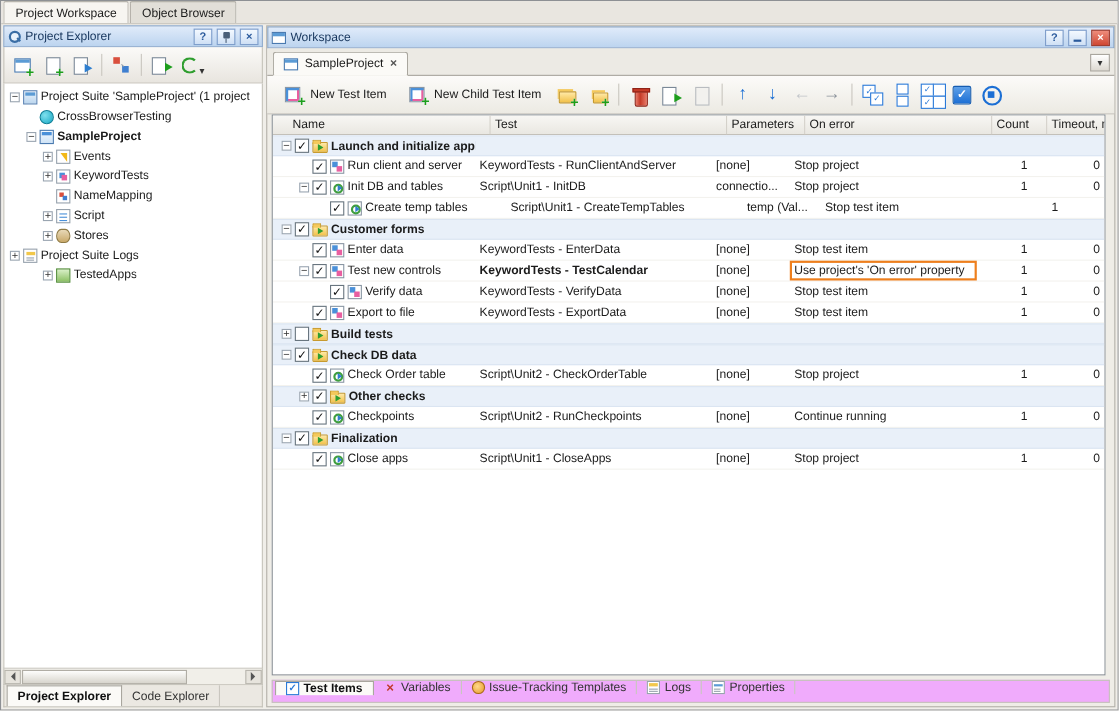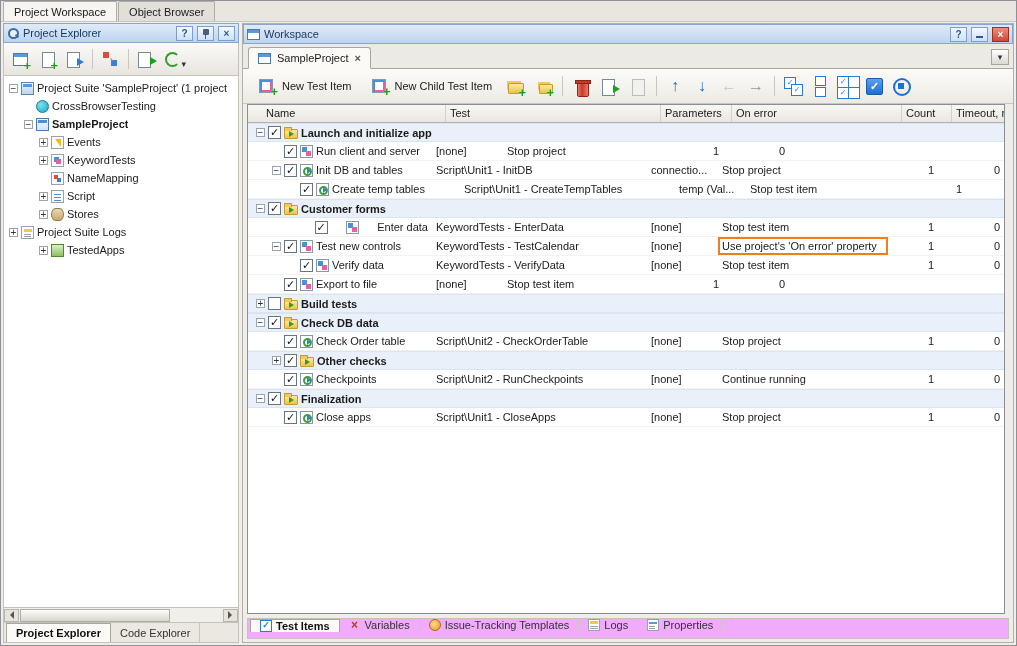--- a/index.html
+++ b/index.html
@@ -331,20 +331,21 @@
             <div class="gcell num" style="width: 66px;"></div>
           </div>
           <div class="grow">
             <div class="gcell name" style="width: 184px;">
               <span class="ind" style="width: 16px;"></span>
               <span class="exp spacer"></span>
               <span class="cb checked"></span>
               <span class="ic ic-keyword-test"></span>
               <span>Run client and server</span>
             </div>
+            <div class="gcell" style="width: 215px;">KeywordTests - RunClientAndServer</div>
             <div class="gcell" style="width: 71px;">[none]</div>
             <div class="gcell" style="width: 170px;">Stop project</div>
             <div class="gcell num" style="width: 50px;">1</div>
             <div class="gcell num" style="width: 66px;">0</div>
           </div>
           <div class="grow">
             <div class="gcell name" style="width: 184px;">
               <span class="ind" style="width: 16px;"></span>
               <span class="exp minus"></span>
               <span class="cb checked"></span>
@@ -379,42 +380,42 @@
               <span class="ic ic-folder"></span>
               <span class="bold">Customer forms</span>
             </div>
             <div class="gcell" style="width: 215px;"></div>
             <div class="gcell" style="width: 71px;"></div>
             <div class="gcell" style="width: 170px;"></div>
             <div class="gcell num" style="width: 50px;"></div>
             <div class="gcell num" style="width: 66px;"></div>
           </div>
           <div class="grow">
-            <div class="gcell name" style="width: 184px; justify-content: space-between;">
+            <div class="gcell name" style="width: 184px;">
               <span class="ind" style="width: 16px;"></span>
               <span class="exp spacer"></span>
               <span class="cb checked"></span>
               <span class="ic ic-keyword-test"></span>
               <span>Enter data</span>
             </div>
             <div class="gcell" style="width: 215px;">KeywordTests - EnterData</div>
             <div class="gcell" style="width: 71px;">[none]</div>
             <div class="gcell" style="width: 170px;">Stop test item</div>
             <div class="gcell num" style="width: 50px;">1</div>
             <div class="gcell num" style="width: 66px;">0</div>
           </div>
           <div class="grow">
             <div class="gcell name" style="width: 184px;">
               <span class="ind" style="width: 16px;"></span>
               <span class="exp minus"></span>
               <span class="cb checked"></span>
               <span class="ic ic-keyword-test"></span>
               <span>Test new controls</span>
             </div>
-            <div class="gcell" style="width: 215px;">KeywordTests - TestCalendar</div>
+            <div class="gcell" style="width: 215px; font-weight: bold;">KeywordTests - TestCalendar</div>
             <div class="gcell" style="width: 71px;">[none]</div>
             <div class="gcell hl" style="width: 170px;">Use project's 'On error' property</div>
             <div class="gcell num" style="width: 50px;">1</div>
             <div class="gcell num" style="width: 66px;">0</div>
           </div>
           <div class="grow">
             <div class="gcell name" style="width: 184px;">
               <span class="ind" style="width: 32px;"></span>
               <span class="exp spacer"></span>
               <span class="cb checked"></span>
@@ -428,20 +429,21 @@
             <div class="gcell num" style="width: 66px;">0</div>
           </div>
           <div class="grow">
             <div class="gcell name" style="width: 184px;">
               <span class="ind" style="width: 16px;"></span>
               <span class="exp spacer"></span>
               <span class="cb checked"></span>
               <span class="ic ic-keyword-test"></span>
               <span>Export to file</span>
             </div>
+            <div class="gcell" style="width: 215px;">KeywordTests - ExportData</div>
             <div class="gcell" style="width: 71px;">[none]</div>
             <div class="gcell" style="width: 170px;">Stop test item</div>
             <div class="gcell num" style="width: 50px;">1</div>
             <div class="gcell num" style="width: 66px;">0</div>
           </div>
           <div class="grow folder">
             <div class="gcell name" style="width: 184px;">
               <span class="ind" style="width: 0px;"></span>
               <span class="exp plus"></span>
               <span class="cb"></span>

